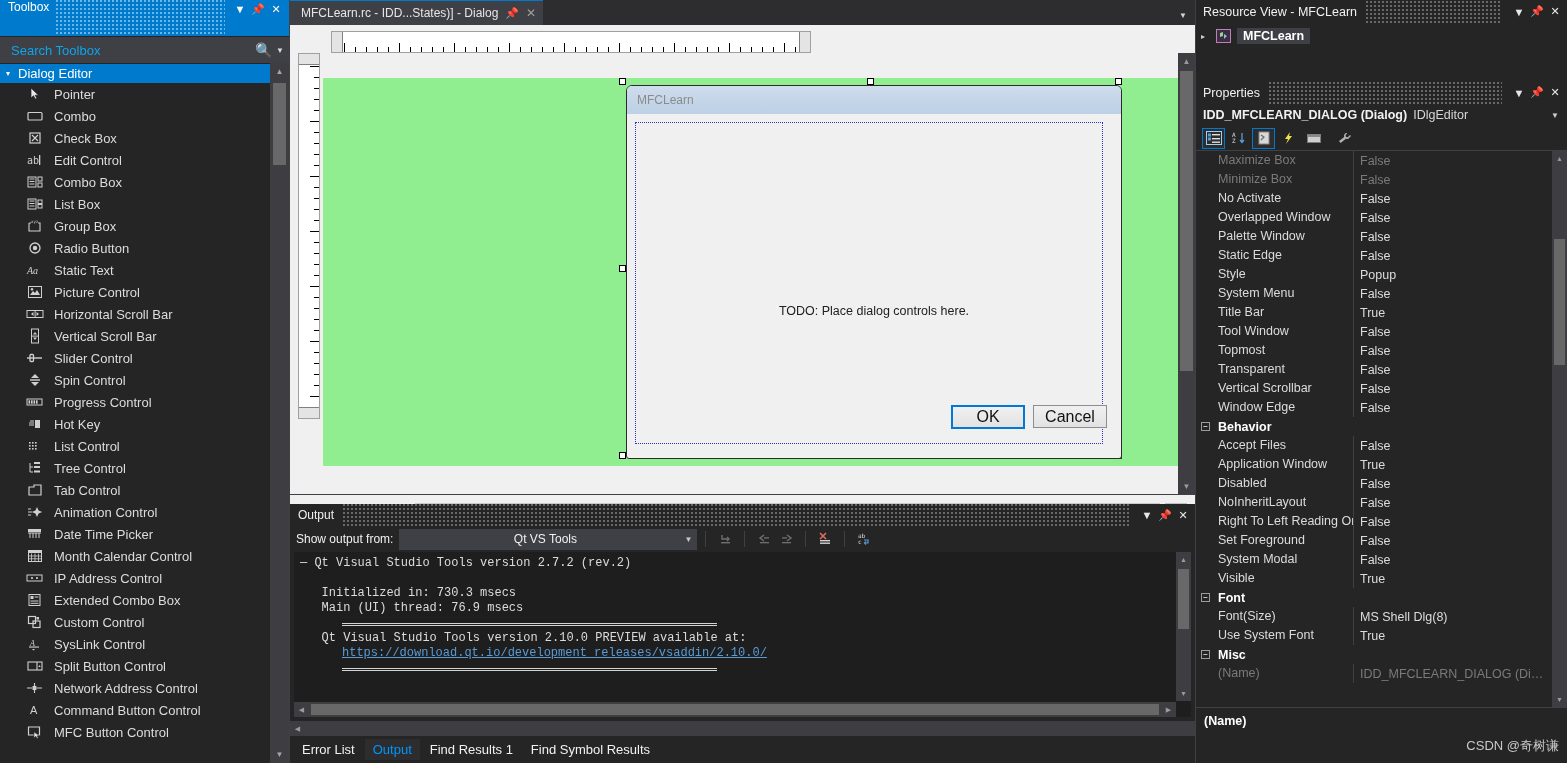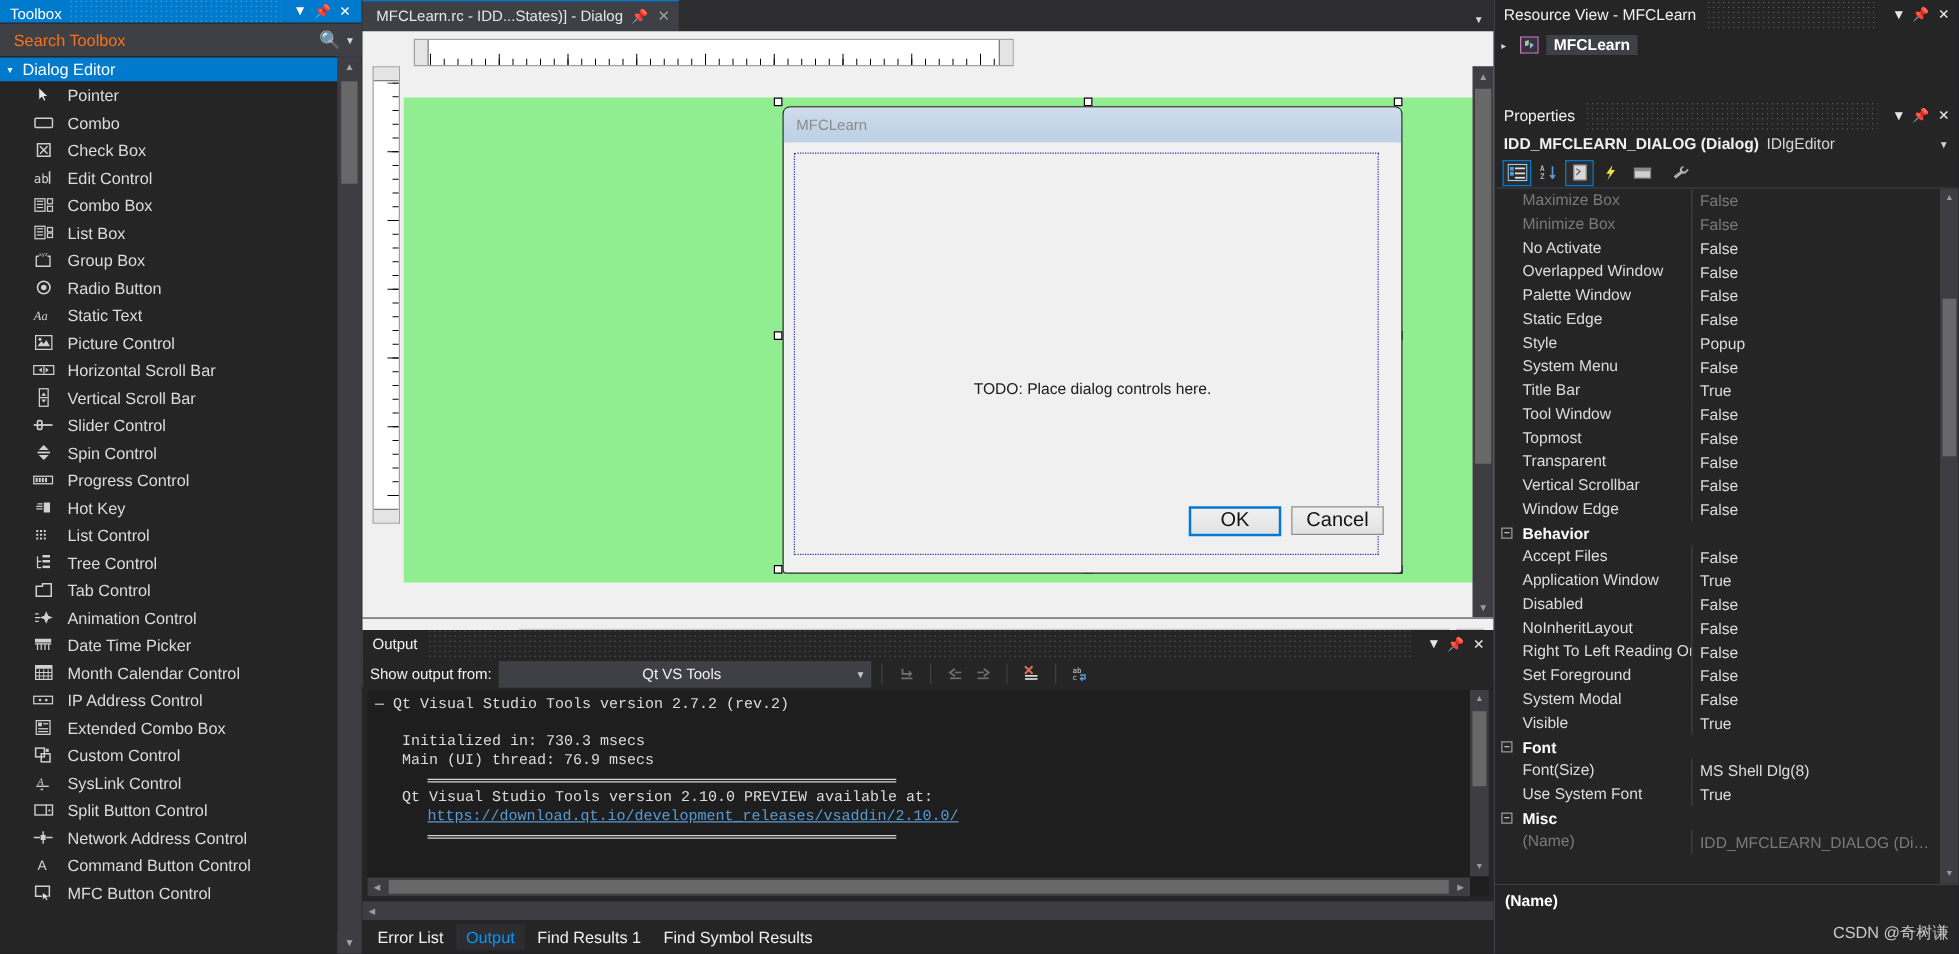--- a/index.html
+++ b/index.html
@@ -19,22 +19,22 @@
 
   
   #toolbox {
     position: absolute; left: 0; top: 0;
     width: 290px; height: 763px;
     background: #252526;
     display: flex; flex-direction: column;
     border-right: 1px solid #3f3f46;
   }
   .tb-title {
-    height: 18px; background: #007acc; color: #ffffff;
-    display: flex; align-items: flex-end; padding: 0 4px 0 8px;
+    height: 36px; background: #007acc; color: #ffffff;
+    display: flex; align-items: flex-start; padding: 0 4px 0 8px;
     font-size: 12px;
   }
   .tb-title .t-label { white-space: nowrap; }
   .tb-title .dots {
     flex: 1; height: 100%;
     margin: 0 6px;
     background-image: radial-gradient(#9bd0f0 0.7px, transparent 0.8px);
     background-size: 4px 4px;
     background-position: 0 11px;
     opacity: .75;
@@ -44,21 +44,21 @@
     color: #fff; font-size: 11px; cursor: default;
   }
   .tb-search {
     height: 26px; background: #3f3f46; border: 1px solid #3f3f46;
     margin: 1px 0 0 0;
     display: flex; align-items: center;
     padding: 0 4px 0 10px;
     color: #9b9b9b; font-size: 13px;
     position: relative;
   }
-  .tb-search .ph { flex: 1; color: #f97316; }
+  .tb-search .ph { flex: 1; color: #0ea5e9; }
   .tb-search .magn { color: #d8d8d8; font-size: 14px; padding-right: 3px; }
   .tb-search .caret { color: #d8d8d8; font-size: 8px; }
   .tb-list {
     flex: 1; overflow: hidden; position: relative;
     background: #252526; padding-top: 1px;
   }
   .tb-group {
     background: #007acc; color: #ffffff;
     height: 19px; display: flex; align-items: center;
     font-size: 13px; padding-left: 6px;

